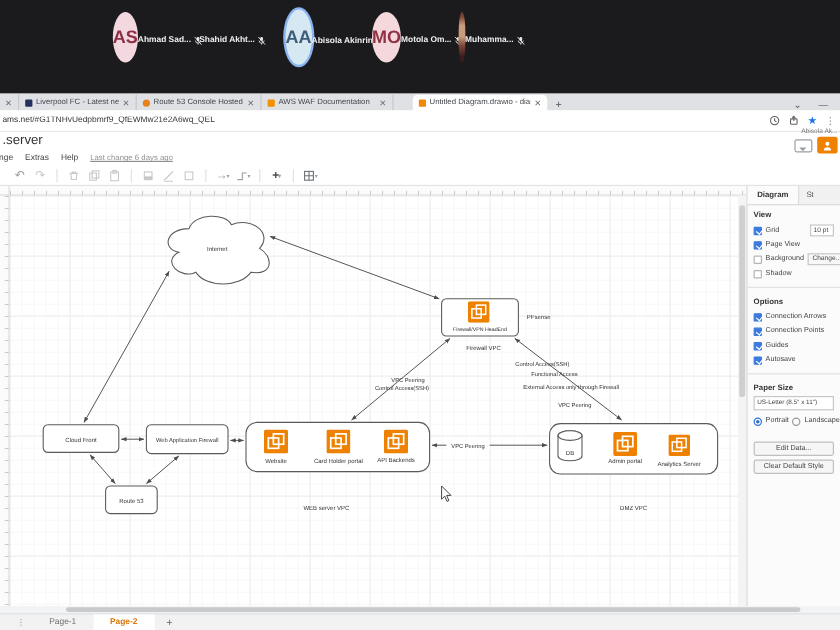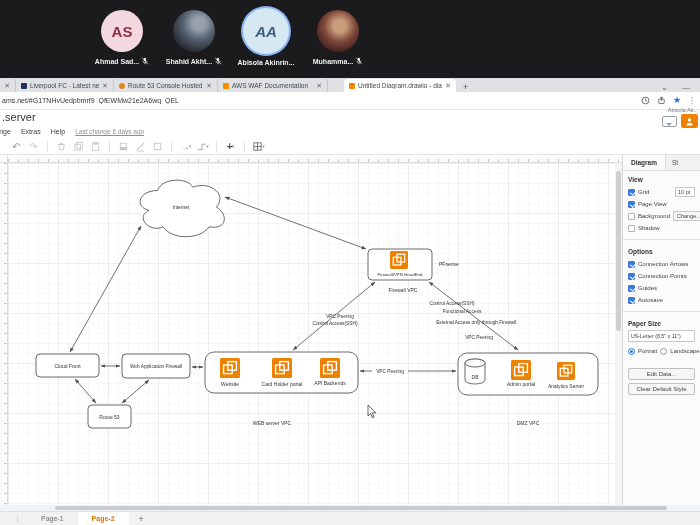--- a/index.html
+++ b/index.html
@@ -1,25 +1,25 @@
 <!DOCTYPE html>
 <html><head>
 <meta charset="utf-8">
 <style>
   html,body{margin:0;padding:0;background:#000;}
   *{box-sizing:border-box;font-family:"Liberation Sans",sans-serif;}
   .screen{position:relative;width:700px;height:525px;background:#fff;overflow:hidden;}
 
   
   .callbar{position:absolute;left:0;top:0;width:700px;height:78px;background:#1b1b1d;display:flex;align-items:flex-start;padding-left:94px;gap:16px;}
-  .participant{display:flex;flex-direction:column;align-items:center;width:56px;padding-top:10px;}
+  .participant{display:flex;flex-direction:row;align-items:center;width:56px;padding-top:10px;}
   .avatar{width:42px;height:42px;border-radius:50%;display:flex;align-items:center;justify-content:center;font-weight:bold;font-size:15px;}
   .avatar.ring{box-shadow:0 0 0 2px #8ab4f0, 0 0 0 4px #1b1b1d;width:46px;height:46px;margin-top:-2px;}
   .av-as{background:#f3d8e0;color:#8d2f47;}
-  .av-aa{background:#d6e9f3;color:#3f5d77;font-style:italic;}
+  .av-aa{background:#d6e9f3;color:#3f5d77;}
   .av-mo{background:#f4d8dc;color:#8f3345;}
   .av-photo1{background:radial-gradient(circle at 62% 32%,#97a1ad 0 16%,#556070 42%,#23262c 78%);}
   .av-photo2{background:radial-gradient(circle at 54% 38%,#c99c7c 0 18%,#7d4738 46%,#3c1d1e 80%),linear-gradient(120deg,#6e1f28,#2a1416);}
   .pname{display:flex;align-items:center;gap:2px;margin-top:5px;white-space:nowrap;}
   .pname span{font-size:7px;font-weight:bold;color:#f0f0f0;}
   .micoff{flex:0 0 auto;}
 
   
   .tabstrip{position:absolute;left:0;top:78px;width:700px;height:14px;background:#dfe1e5;display:flex;align-items:flex-end;}
   .btab{height:13px;display:flex;align-items:center;gap:3px;padding:0 5px;font-size:6.5px;color:#42464b;border-right:1px solid #c4c7cb;white-space:nowrap;overflow:hidden;}
@@ -139,20 +139,34 @@
     </div>
     <div class="participant">
       <div class="avatar av-aa ring">
           <span>AA</span>
         </div>
       <div class="pname">
           <span>Abisola Akinrin...</span>
         </div>
     </div>
     <div class="participant">
+      <div class="avatar av-mo">
+          <span>MO</span>
+        </div>
+      <div class="pname">
+          <span>Motola Om...</span>
+        <svg class="micoff" viewBox="0 0 10 10" width="8" height="8">
+            <rect x="3.6" y="1" width="2.8" height="4.4" rx="1.4" fill="#e8e8e8"></rect>
+            <path d="M2.4,4.8a2.6,2.6 0 0 0 5.2,0" fill="none" stroke="#e8e8e8" stroke-width="0.9"></path>
+            <line x1="5" y1="7.4" x2="5" y2="9" stroke="#e8e8e8" stroke-width="0.9"></line>
+            <line x1="1.6" y1="1" x2="8.6" y2="9" stroke="#e8e8e8" stroke-width="1"></line>
+          </svg>
+      </div>
+    </div>
+    <div class="participant">
       <div class="avatar av-photo2"></div>
       <div class="pname">
           <span>Muhamma...</span>
         <svg class="micoff" viewBox="0 0 10 10" width="8" height="8">
             <rect x="3.6" y="1" width="2.8" height="4.4" rx="1.4" fill="#e8e8e8"></rect>
             <path d="M2.4,4.8a2.6,2.6 0 0 0 5.2,0" fill="none" stroke="#e8e8e8" stroke-width="0.9"></path>
             <line x1="5" y1="7.4" x2="5" y2="9" stroke="#e8e8e8" stroke-width="0.9"></line>
             <line x1="1.6" y1="1" x2="8.6" y2="9" stroke="#e8e8e8" stroke-width="1"></line>
           </svg>
       </div>

